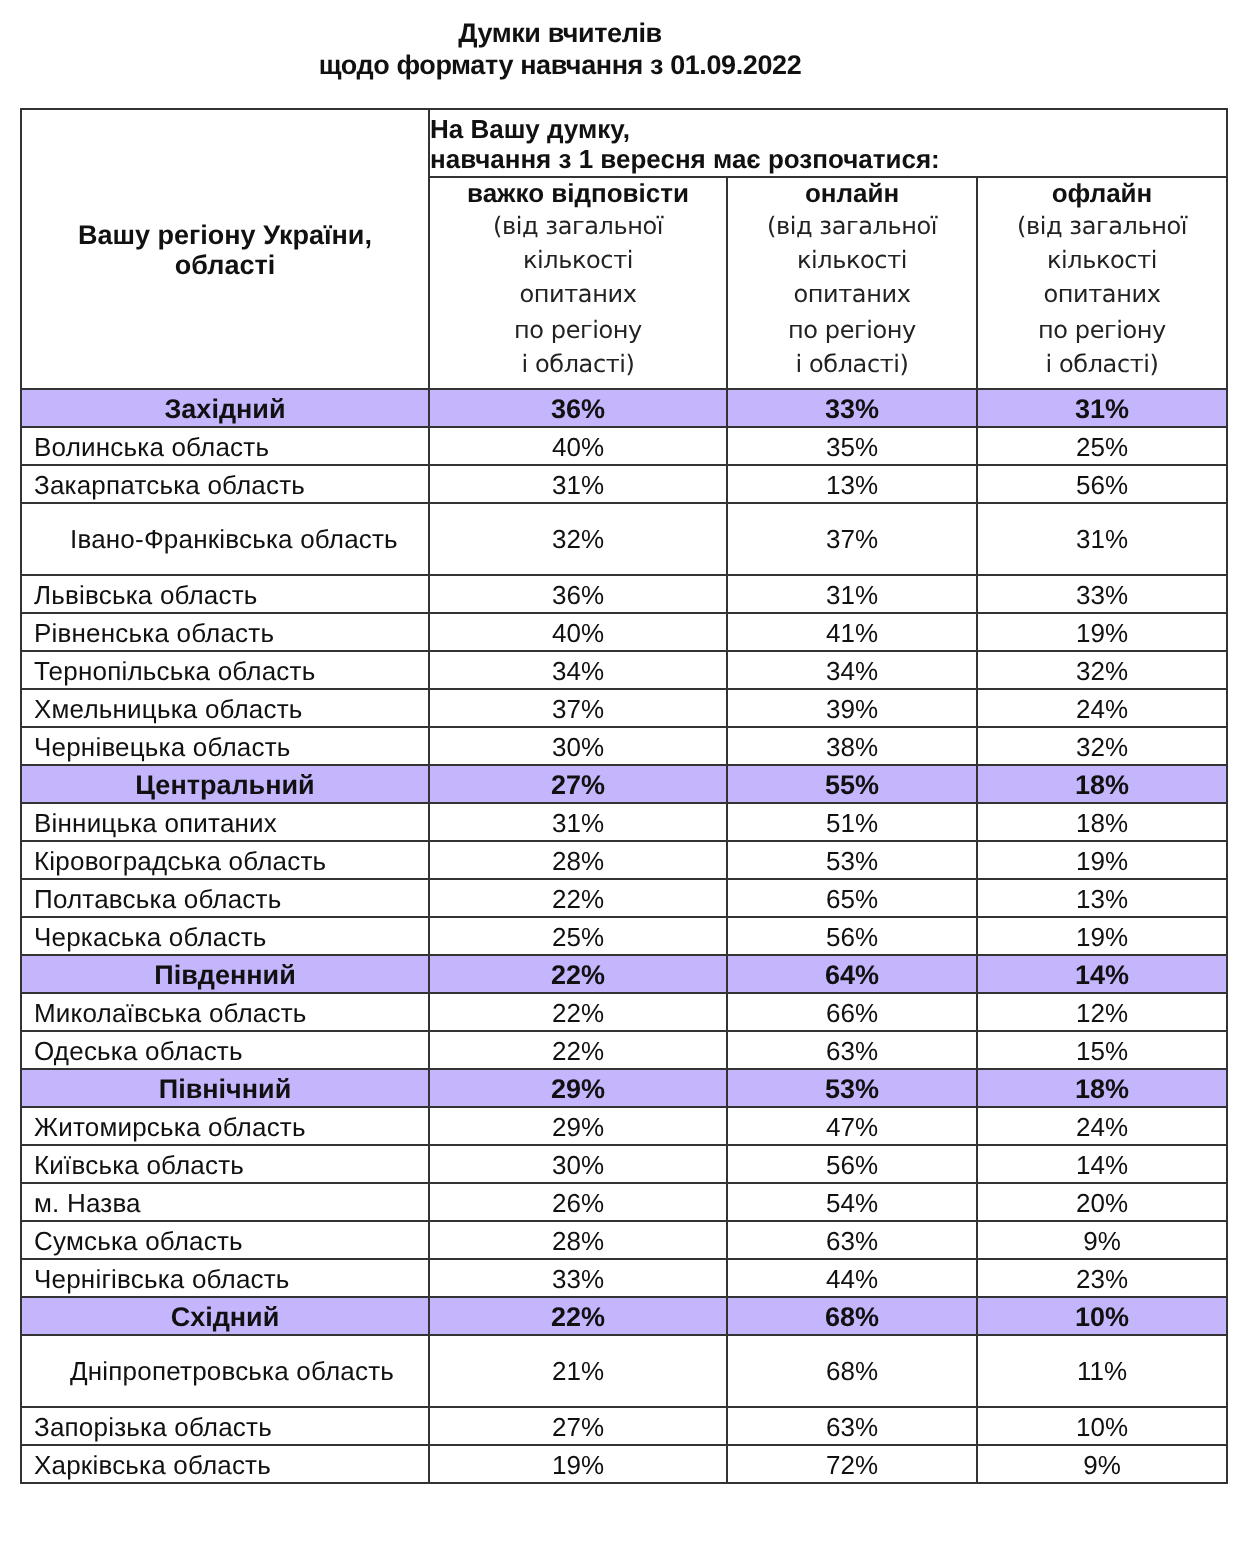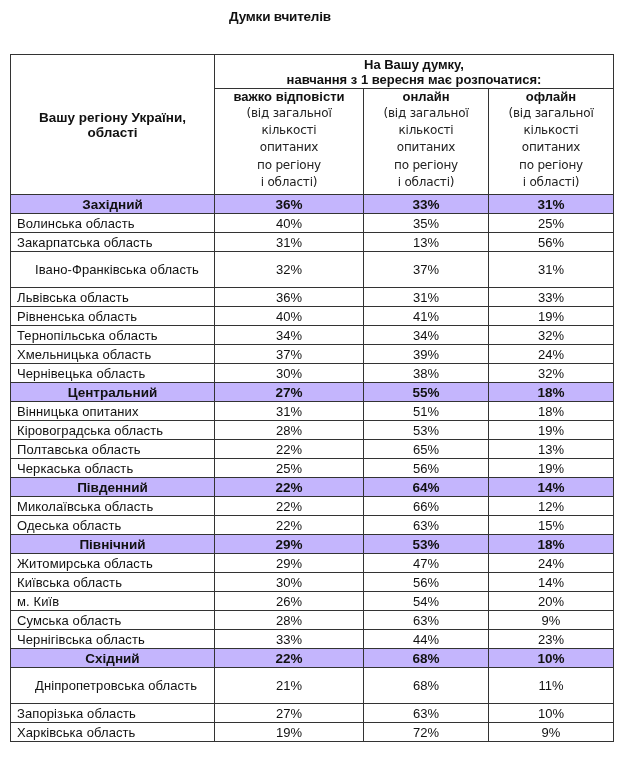--- a/index.html
+++ b/index.html
@@ -6,39 +6,40 @@
   body { width: 620px; height: 771px; position: relative; overflow: hidden;
          font-family: "Liberation Sans", sans-serif; color: #111; }
   .title { position: absolute; left: 0; top: 9px; width: 560px; text-align: center;
            font-weight: bold; font-size: 13.5px; line-height: 16px; letter-spacing: -0.2px; }
   table.survey { position: absolute; left: 10px; top: 54px; width: 603px;
                  border-collapse: collapse; table-layout: fixed; }
   table.survey td, table.survey th { border: 1.3px solid #333; padding: 0; }
   col.c1 { width: 204px; } col.c2 { width: 149px; } col.c3 { width: 125px; } col.c4 { width: 125px; }
   th { font-weight: bold; font-size: 13px; line-height: 15px; color: #111; }
   th.region-head { vertical-align: middle; text-align: center; padding-top: 0px; font-size: 13.5px; }
-  th.super { height: 33px; text-align: center; font-size: 13px; line-height: 15px; }
+  th.super { height: 33px; text-align: left; font-size: 13px; line-height: 15px; }
   th.col-head { height: 105px; vertical-align: top; text-align: center; padding-top: 2px; }
   .col-label { display: block; font-weight: bold; font-size: 13px; line-height: 16px; }
   .col-note { display: block; font-weight: normal; font-family: "DejaVu Sans", sans-serif;
               font-size: 12px; line-height: 17.2px; color: #222; white-space: pre-line; letter-spacing: -0.2px; }
   tr.row td { height: 18px; font-size: 13px; line-height: 15px; }
   tr.row td.name { text-align: left; padding-left: 6px; letter-spacing: 0.1px; }
   tr.row td.val { text-align: center; }
   tr.row.tall td { height: 35px; }
   tr.row.tall td.name { line-height: 16px; padding-left: 24px; }
   tr.group td { background: #c4b5fd; font-weight: bold; height: 18px; font-size: 13.5px; line-height: 15px; }
   tr.group td.name { text-align: center; padding-left: 0; }
   tr.group td.val { text-align: center; }
 </style>
 </head>
 <body>
 
 <div class="title">
   <div>Думки вчителів</div>
+  <div>щодо формату навчання з 01.09.2022</div>
 </div>
 
 <table class="survey">
   <colgroup>
       <col class="c1">
       <col class="c2">
       <col class="c3">
       <col class="c4">
     </colgroup>
   <thead>
@@ -193,21 +194,21 @@
         <td class="val">47%</td>
         <td class="val">24%</td>
       </tr>
       <tr class="row">
         <td class="name">Київська область</td>
         <td class="val">30%</td>
         <td class="val">56%</td>
         <td class="val">14%</td>
       </tr>
       <tr class="row">
-        <td class="name">м. Київ</td>
+        <td class="name">м. Назва</td>
         <td class="val">26%</td>
         <td class="val">54%</td>
         <td class="val">20%</td>
       </tr>
       <tr class="row">
         <td class="name">Сумська область</td>
         <td class="val">28%</td>
         <td class="val">63%</td>
         <td class="val">9%</td>
       </tr>

